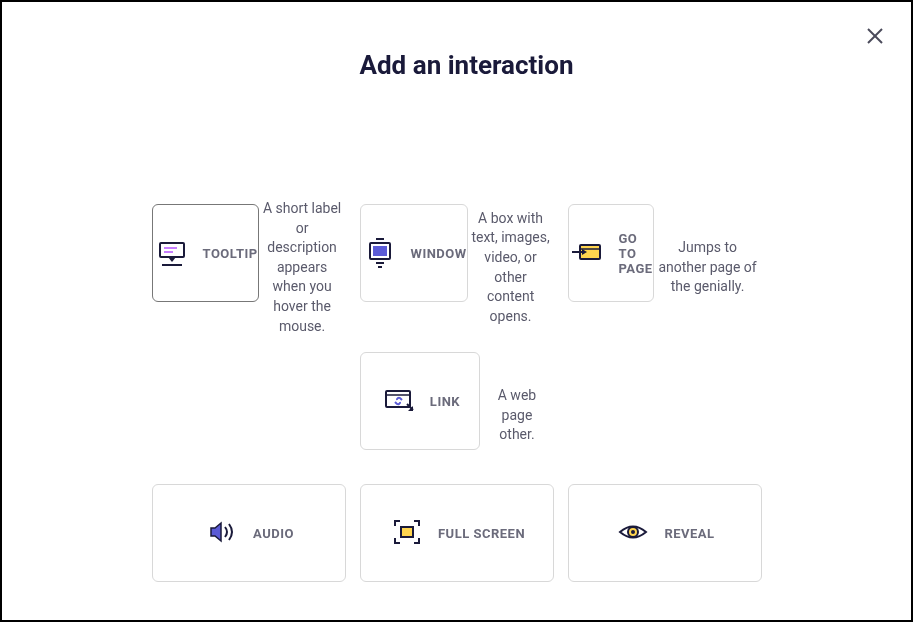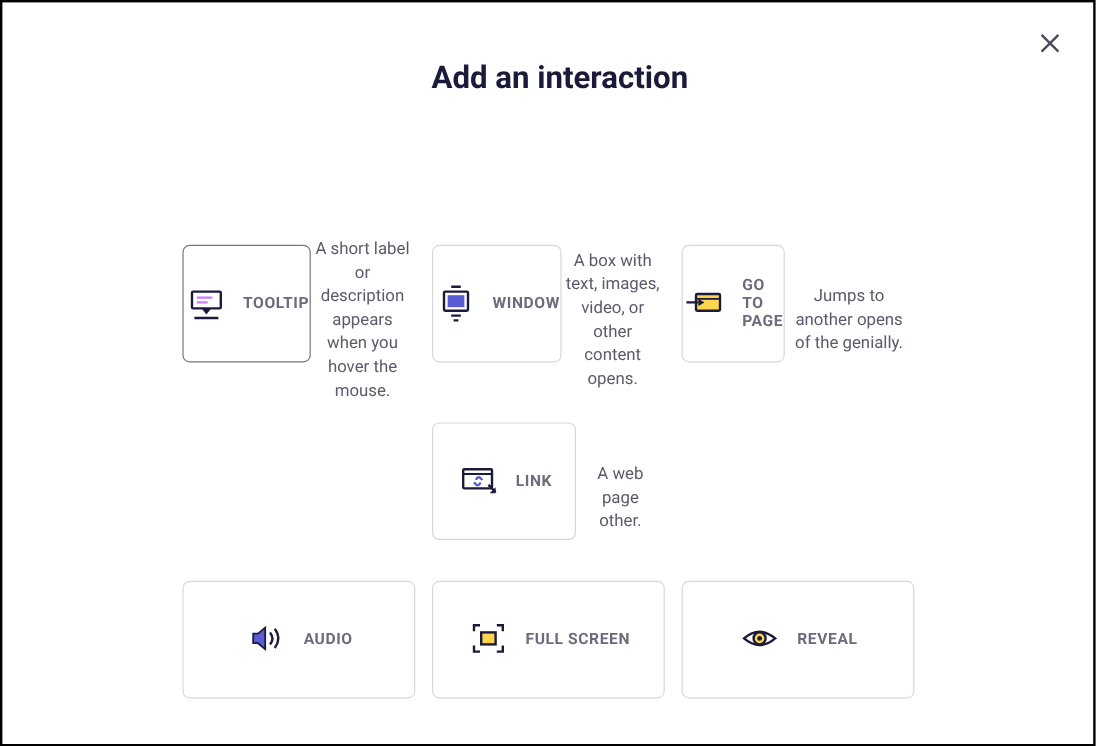--- a/index.html
+++ b/index.html
@@ -145,21 +145,21 @@
       <span class="card-icon">
         <svg width="38" height="38" viewBox="0 0 38 38">
           <rect x="11" y="11" width="20" height="14" rx="1" fill="#ffd54f" stroke="#1a1a3a" stroke-width="2"></rect>
           <line x1="11" y1="15" x2="31" y2="15" stroke="#1a1a3a" stroke-width="1.5"></line>
           <line x1="3" y1="18" x2="13" y2="18" stroke="#1a1a3a" stroke-width="2"></line>
           <polygon points="13,15 18,18 13,21" fill="#1a1a3a"></polygon>
         </svg>
       </span>
       <span class="card-label">GO TO PAGE</span>
     </div>
-    <p class="desc">Jumps to another opens of the genially.</p>
+    <p class="desc">Jumps to another page of the genially.</p>
   </div>
 
   <div class="item">
     <div class="card">
       <span class="card-icon">
         <svg width="38" height="38" viewBox="0 0 38 38">
           <rect x="6" y="9" width="24" height="16" rx="1" fill="none" stroke="#1a1a3a" stroke-width="2"></rect>
           <line x1="6" y1="13" x2="30" y2="13" stroke="#1a1a3a" stroke-width="1.5"></line>
           <g transform="translate(14,15)">
             <path d="M3,3 a2,2 0 0,1 3,-2 l2,2" fill="none" stroke="#5b5bd6" stroke-width="2"></path>

